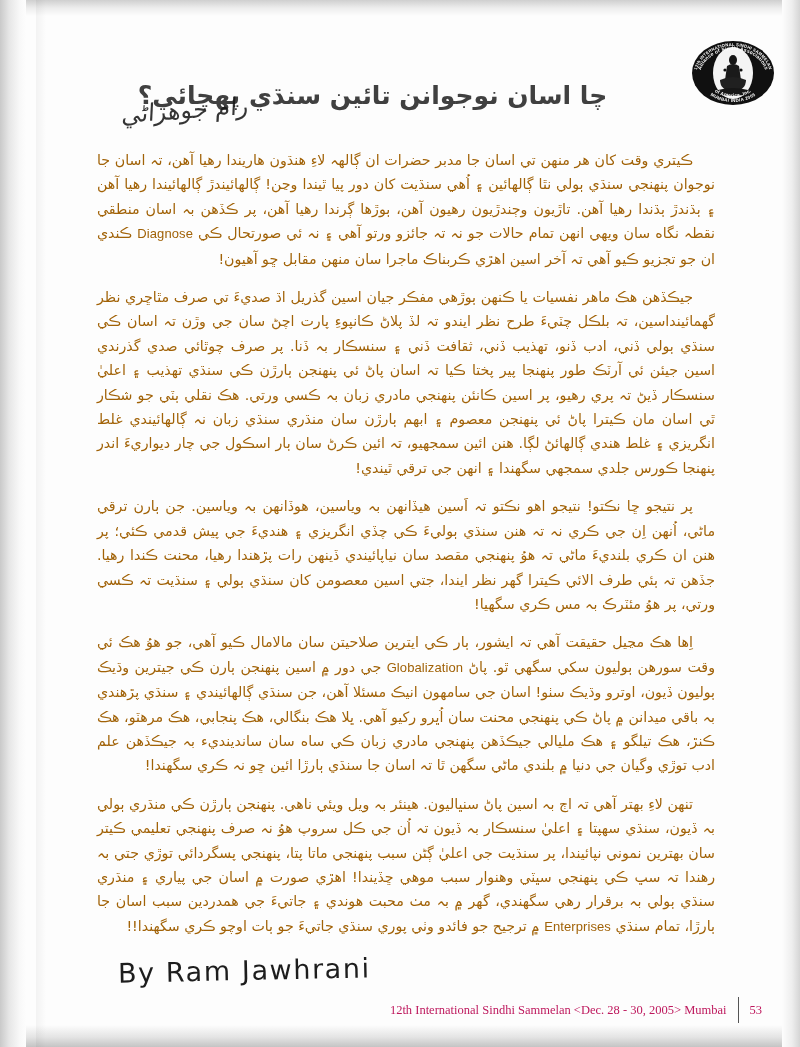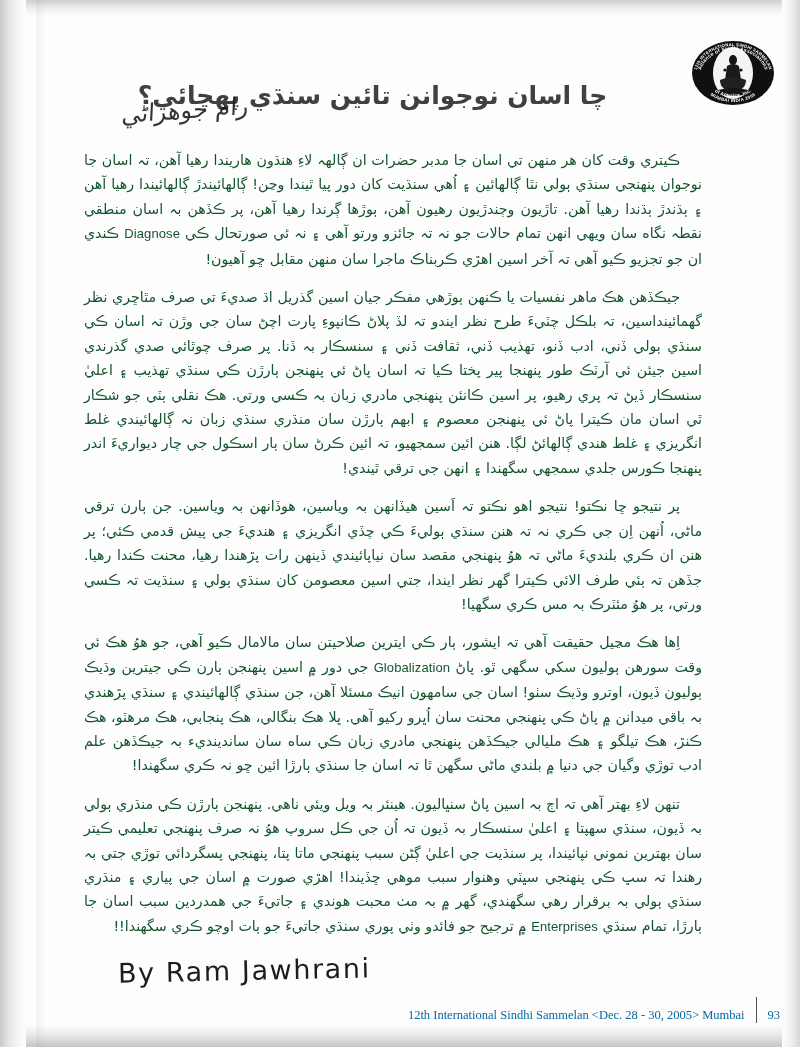--- a/index.html
+++ b/index.html
@@ -100,29 +100,29 @@
     transform: rotate(-4deg) skewX(-7deg);
     opacity: 0.88;
     white-space: nowrap;
     overflow: hidden;
   }
 
   
   .body-block {
     position: absolute;
     top: 148px;
-    left: 84px;
+    left: 97px;
     width: 618px;
     direction: rtl;
     text-align: justify;
     text-align-last: right;
     font-family: "DejaVu Sans", "Liberation Sans", sans-serif;
     font-size: 14.2px;
     line-height: 24.4px;
-    color: #14532d;
+    color: #a16207;
   }
   .para {
     margin: 0 0 14px 0;
     text-indent: 22px;
   }
   .para:last-child { margin-bottom: 18px; }
   .para .en {
     font-family: "Liberation Sans", sans-serif;
     direction: ltr;
     unicode-bidi: embed;
@@ -140,26 +140,26 @@
     letter-spacing: 1.6px;
     color: #1d1d1d;
     transform: rotate(-1.2deg);
     white-space: nowrap;
   }
 
   
   .footer {
     position: absolute;
     bottom: 24px;
-    right: 20px;
+    right: 38px;
     display: flex;
-    align-items: flex-end;
+    align-items: center;
     font-family: "Liberation Serif", serif;
     font-size: 12.5px;
-    color: #0369a1;
+    color: #be185d;
     white-space: nowrap;
   }
   .footer-text { padding-right: 11px; }
   .footer-rule {
     width: 1px;
     height: 26px;
     background: #555;
     margin: 0 11px 0 0;
   }
   .footer-page { font-size: 12.5px; }
@@ -221,16 +221,16 @@
       <p class="para">پر نتيجو ڇا نڪتو! نتيجو اهو نڪتو تہ اَسين هيڏانهن بہ وياسين، هوڏانهن بہ وياسين. جن ٻارن ترقي ماڻي، اُنهن اِن جي ڪري نہ تہ هنن سنڌي ٻوليءَ ڪي چڏي انگريزي ۽ هنديءَ جي پيش قدمي ڪئي؛ پر هنن ان ڪري بلنديءَ ماڻي تہ هوُ پنهنجي مقصد سان نياپائيندي ڏينهن رات پڙهندا رهيا، محنت ڪندا رهيا. جڏهن تہ ٻئي طرف الائي ڪيترا گهر نظر ايندا، جتي اسين معصومن کان سنڌي ٻولي ۽ سنڌيت تہ ڪسي ورتي، پر هوُ مئٽرڪ بہ مس ڪري سگهيا!</p>
       <p class="para">اِها هڪ مڃيل حقيقت آهي تہ ايشور، ٻار ڪي ايترين صلاحيتن سان مالامال ڪيو آهي، جو هوُ هڪ ئي وقت سورهن ٻوليون سکي سگهي ٿو. پاڻ <span class="en">Globalization</span> جي دور ۾ اسين پنهنجن ٻارن ڪي جيترين وڌيڪ ٻوليون ڏيون، اوترو وڌيڪ سٺو! اسان جي سامهون انيڪ مسئلا آهن، جن سنڌي ڳالهائيندي ۽ سنڌي پڙهندي بہ باقي ميدانن ۾ پاڻ ڪي پنهنجي محنت سان اُڀرو رکيو آهي. ڀلا هڪ بنگالي، هڪ پنجابي، هڪ مرهٽو، هڪ ڪنڙ، هڪ تيلگو ۽ هڪ مليالي جيڪڏهن پنهنجي مادري زبان ڪي ساه سان ساندينديء بہ جيڪڏهن علم ادب توڙي وگيان جي دنيا ۾ بلندي ماڻي سگهن ٿا تہ اسان جا سنڌي ٻارڙا ائين ڇو نہ ڪري سگهندا!</p>
       <p class="para">تنهن لاءِ بهتر آهي تہ اڄ بہ اسين پاڻ سنڀاليون. هينئر بہ ويل ويئي ناهي. پنهنجن ٻارڙن ڪي منڌري ٻولي بہ ڏيون، سنڌي سهپتا ۽ اعليٰ سنسڪار بہ ڏيون تہ اُن جي ڪل سروپ هوُ نہ صرف پنهنجي تعليمي ڪيتر سان بهترين نموني نپائيندا، پر سنڌيت جي اعليٰ ڳڻن سبب پنهنجي ماتا پتا، پنهنجي پسگردائي توڙي جتي بہ رهندا تہ سڀ ڪي پنهنجي سڀٽي وهنوار سبب موهي ڇڏيندا! اهڙي صورت ۾ اسان جي پياري ۽ منڌري سنڌي ٻولي بہ برقرار رهي سگهندي، گهر ۾ بہ مٺ محبت هوندي ۽ جاتيءَ جي همدردين سبب اسان جا ٻارڙا، تمام سنڌي <span class="en">Enterprises</span> ۾ ترجيح جو فائدو وٺي پوري سنڌي جاتيءَ جو ٻات اوچو ڪري سگهندا!!</p>
     </div>
 
   <div class="hand-sign">By Ram Jawhrani</div>
 
   <div class="footer">
     <span class="footer-text">12th International Sindhi Sammelan &lt;Dec. 28 - 30, 2005&gt; Mumbai</span>
     <span class="footer-rule"></span>
-    <span class="footer-page">93</span>
+    <span class="footer-page">53</span>
   </div>
 
 </div>
 
 </body></html>

